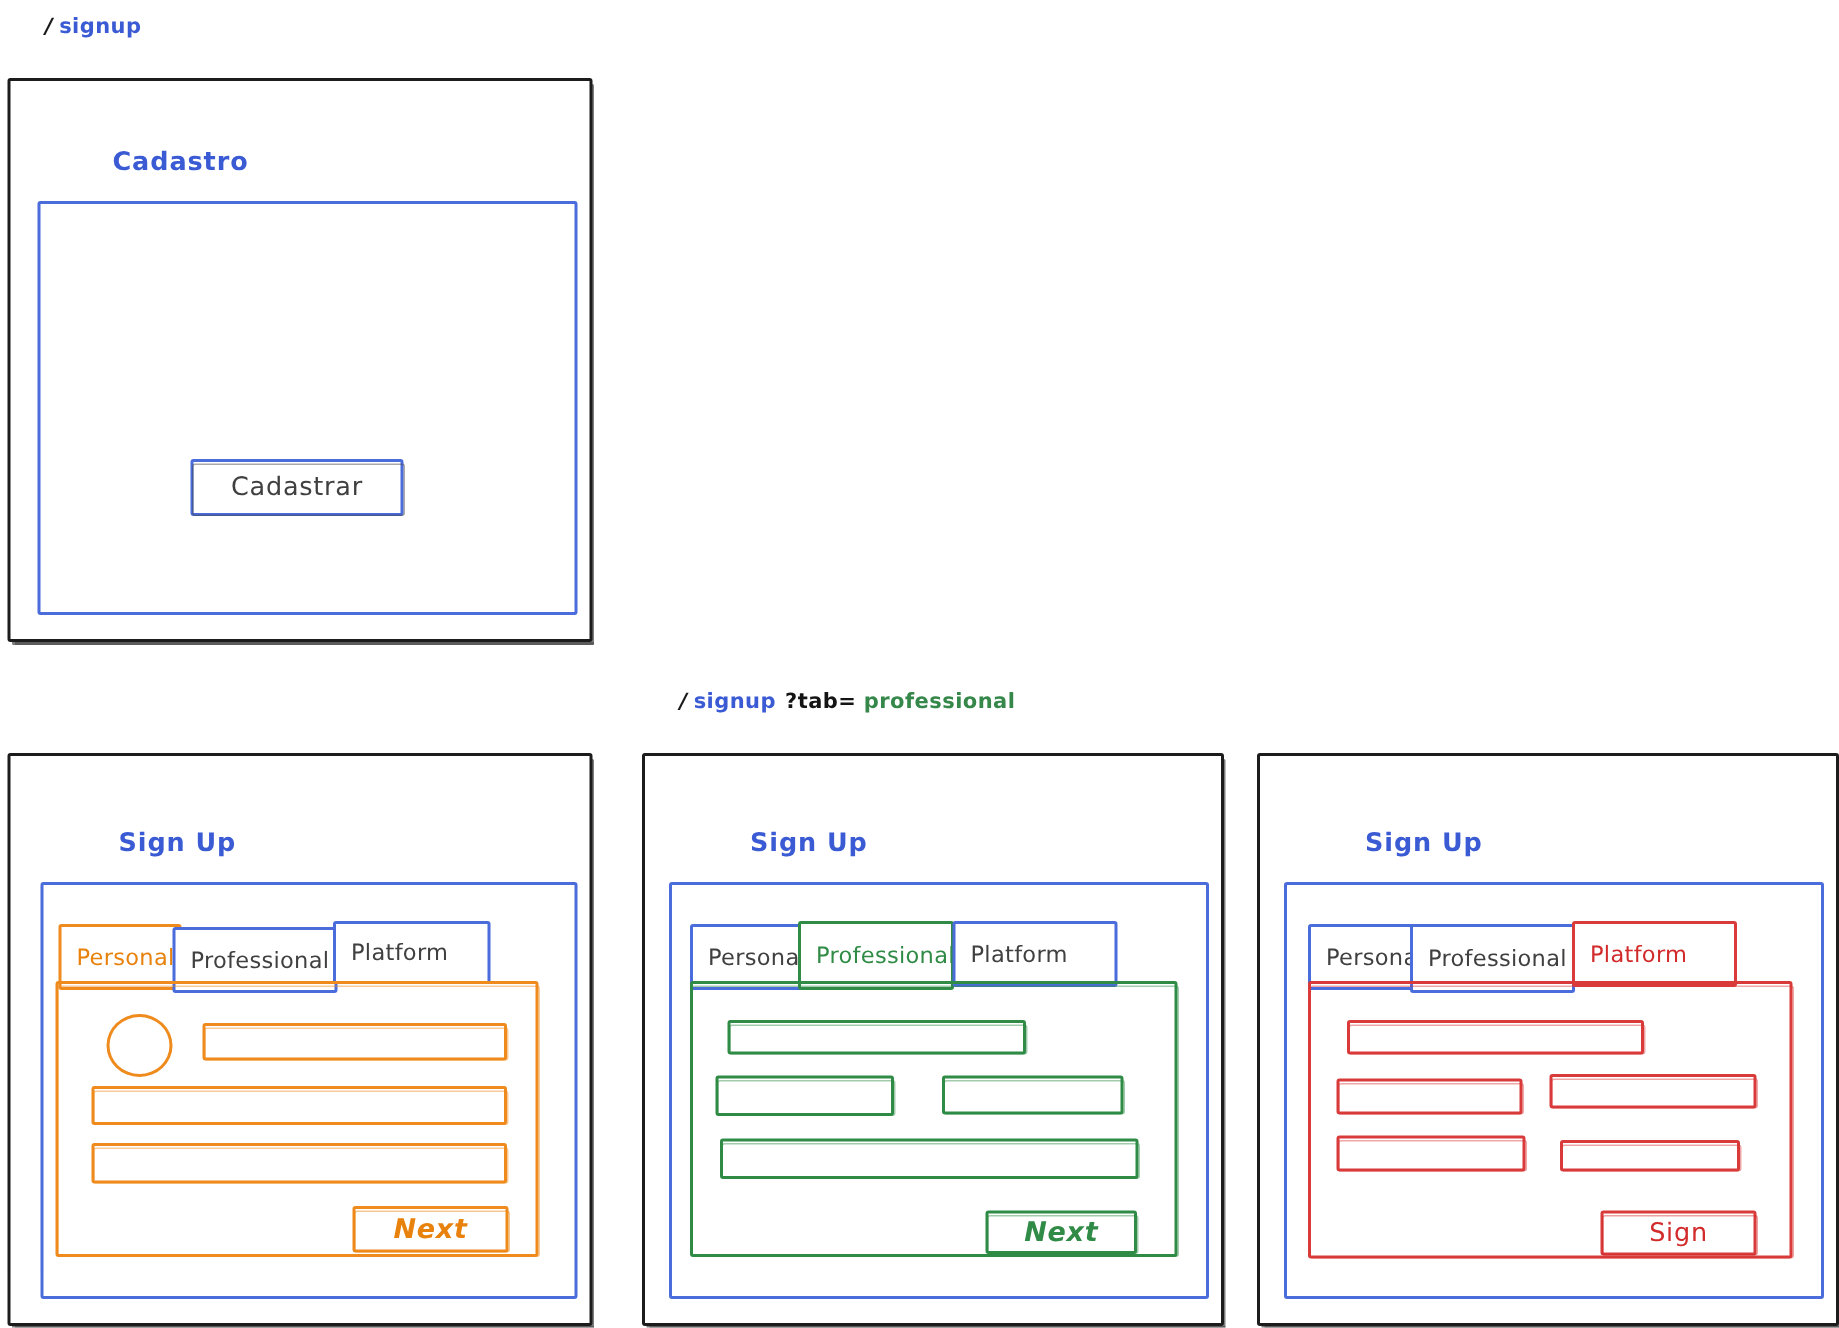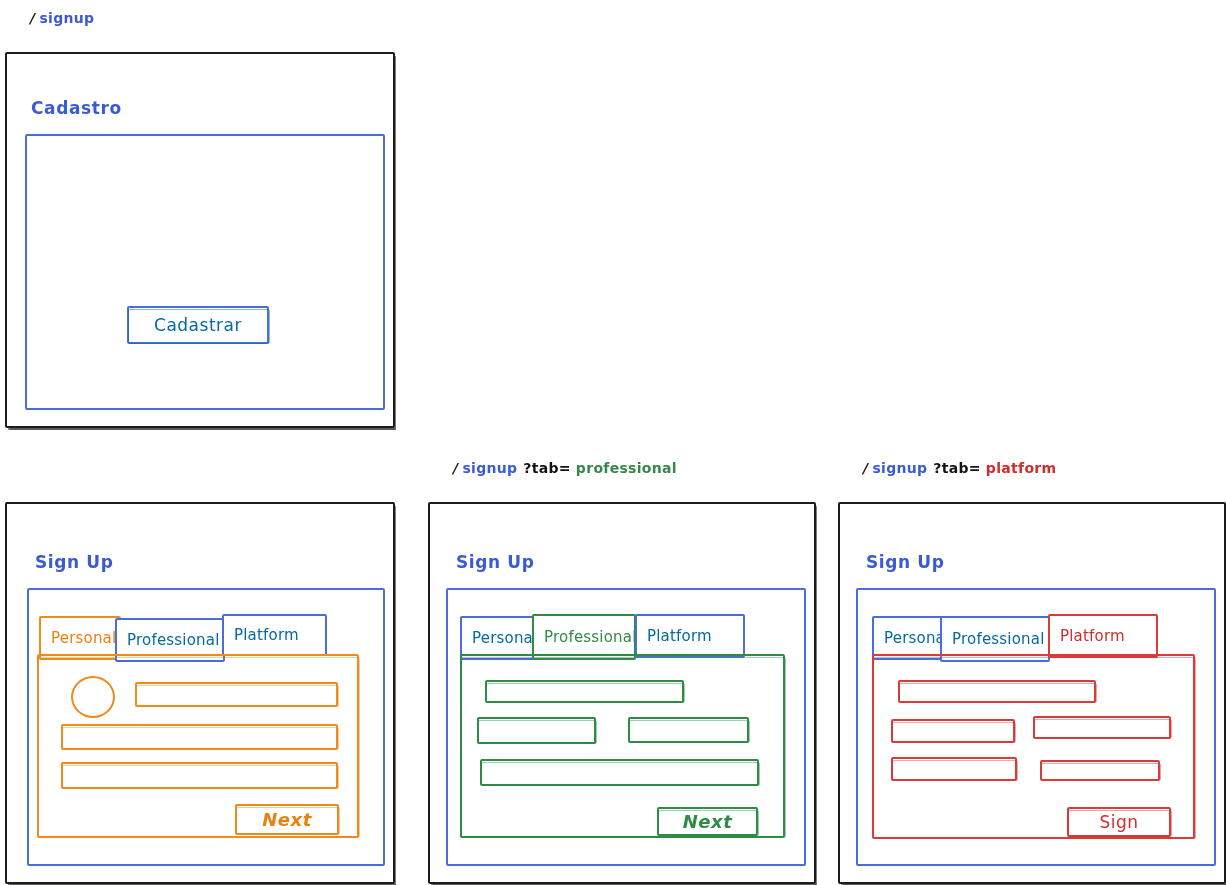--- a/index.html
+++ b/index.html
@@ -71,20 +71,21 @@
     border-radius: 2px;
     background: transparent;
   }
 
   .card-title {
     position: absolute;
     color: #3b5bd4;
     font-size: 17px;
     font-weight: 600;
     letter-spacing: 0.6px;
+    margin-left: 44px;
   }
 
   
   .sk {
     position: absolute;
     border-width: 2px;
     border-style: solid;
     border-radius: 2px;
     box-sizing: border-box;
     background: transparent;
@@ -97,21 +98,21 @@
     opacity: 0.45;
     border-radius: 2px;
     pointer-events: none;
   }
 
   .c-blue   { border-color: #4a6ddb; color: #4a6ddb; }
   .c-orange { border-color: #ef8a1c; color: #ef8a1c; }
   .c-green  { border-color: #2f8b45; color: #2f8b45; }
   .c-red    { border-color: #d93a3a; color: #d93a3a; }
 
-  .t-blue   { color: #0369a1; }
+  .t-blue   { color: #404040; }
   .t-orange { color: #e8820c; }
   .t-green  { color: #2f8b45; }
   .t-red    { color: #d22b2b; }
 
   
   .tab {
     position: absolute;
     box-sizing: border-box;
     border-width: 2px;
     border-style: solid;
@@ -217,23 +218,20 @@
     <div class="sk c-green dbl" style="left:30px; top:150px; width:325px; height:184px;"></div>
 
     <div class="sk c-green dbl" style="left:55px; top:176px; width:199px; height:23px;"></div>
     <div class="sk c-green dbl" style="left:47px; top:213px; width:119px; height:27px;"></div>
     <div class="sk c-green dbl" style="left:198px; top:213px; width:121px; height:26px;"></div>
     <div class="sk c-green dbl" style="left:50px; top:255px; width:279px; height:27px;"></div>
 
     <div class="btn c-green t-green sk dbl" style="left:227px; top:303px; width:101px; height:29px;">Next</div>
   </div>
 
-  <div class="route-label" style="left:863px; top:460px;">
-    <span class="slash">/</span><span class="path">signup</span><span class="query">?tab=</span><span class="value v-platform">platform</span>
-  </div>
 
   <div class="frame" style="left:838px; top:502px; width:384px; height:378px;">
     <div class="card-title" style="left:26px; top:48px;">Sign Up</div>
     <div class="panel" style="left:16px; top:84px; width:356px; height:274px;"></div>
 
     <div class="tab c-blue t-blue" style="left:32px; top:112px; width:72px; height:44px;">
       <span>Personal</span>
     </div>
     <div class="tab c-blue t-blue" style="left:100px; top:112px; width:110px; height:46px;">
       <span>Professional</span>

